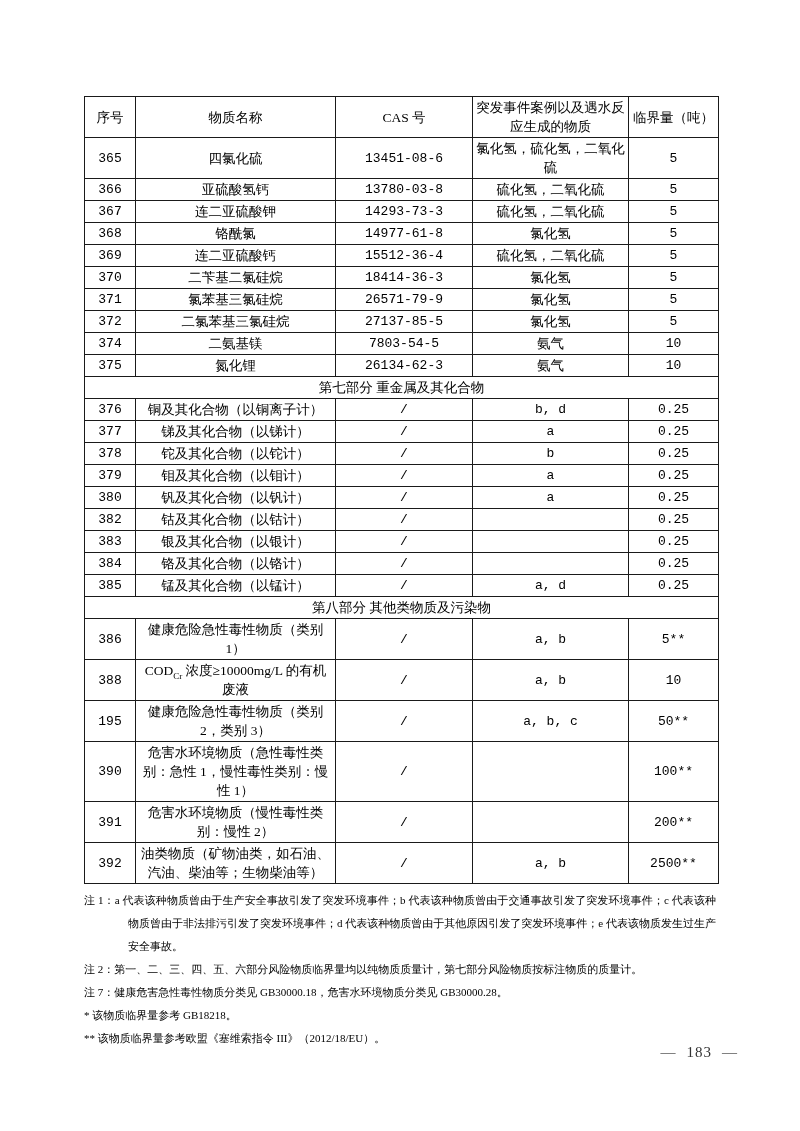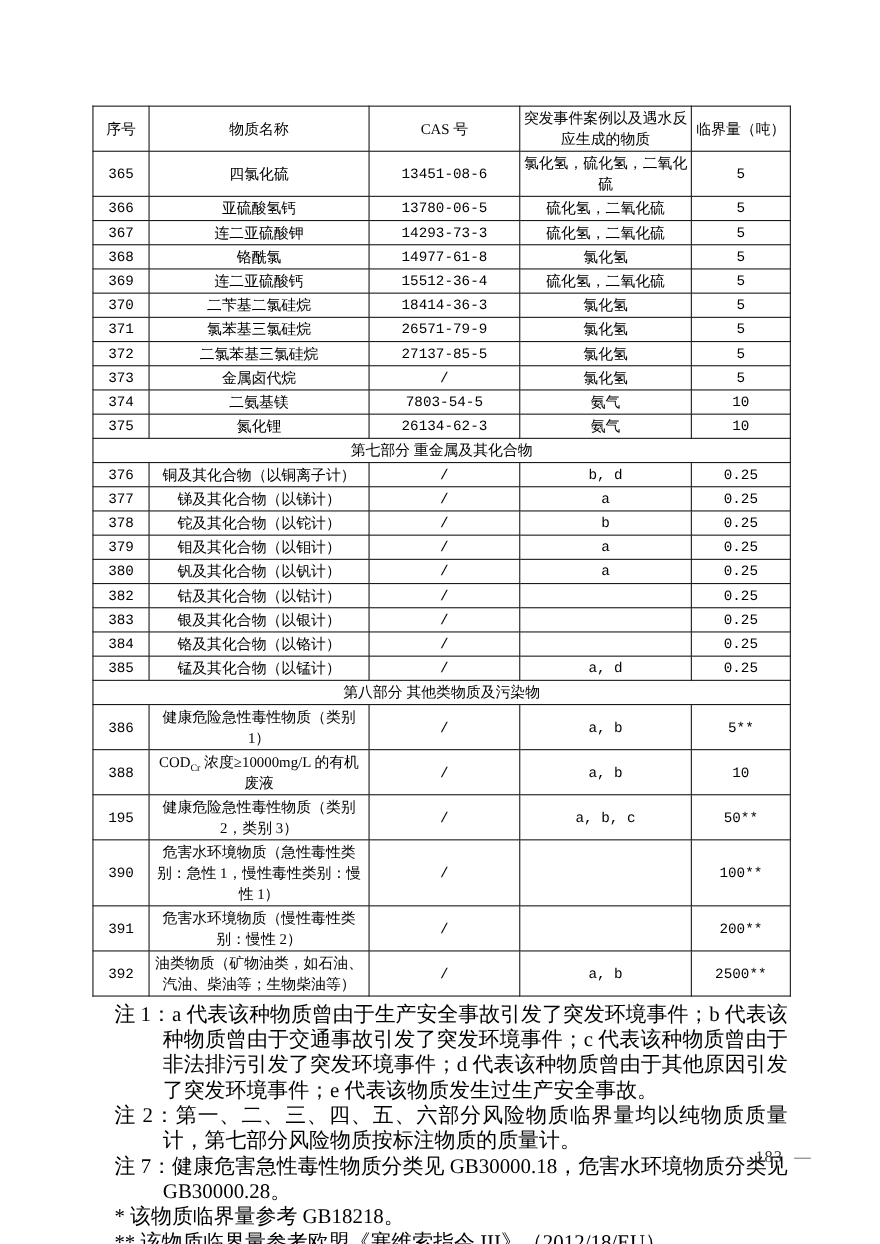--- a/index.html
+++ b/index.html
@@ -15,22 +15,22 @@
     font-size:13.5px;line-height:19px;
     padding:1px 3px;text-align:center;vertical-align:middle;
     font-weight:normal;word-break:break-all;
   }
   th{height:38px;}
   td.section{height:18px;}
   .mono{font-family:"Liberation Mono","DejaVu Sans Mono",monospace;font-size:13px;}
   sub{font-size:9px;line-height:0;}
   .notes{margin-top:5px;width:632px;}
   .note{
-    font-size:19px;line-height:23px;text-align:justify;
-    padding-left:44px;text-indent:-44px;word-break:break-all;margin-left:20px;
+    font-size:11px;line-height:23px;text-align:justify;
+    padding-left:44px;text-indent:-44px;word-break:break-all;
   }
   .note.flat{padding-left:0;text-indent:0;font-family:Liberation Serif, serif;}
   .footer{
     position:absolute;top:1044px;right:52px;
     font-size:15px;color:#333;letter-spacing:1px;white-space:nowrap;
   }
   .footer .dash{color:#555;margin:0 10px;}
 </style>
 </head>
 <body>
@@ -57,21 +57,21 @@
         <tr>
           <td class="mono">365</td>
           <td>四氯化硫</td>
           <td class="mono">13451-08-6</td>
           <td>氯化氢，硫化氢，二氧化硫</td>
           <td class="mono">5</td>
         </tr>
         <tr>
           <td class="mono">366</td>
           <td>亚硫酸氢钙</td>
-          <td class="mono">13780-06-5</td>
+          <td class="mono">13780-03-8</td>
           <td>硫化氢，二氧化硫</td>
           <td class="mono">5</td>
         </tr>
         <tr>
           <td class="mono">367</td>
           <td>连二亚硫酸钾</td>
           <td class="mono">14293-73-3</td>
           <td>硫化氢，二氧化硫</td>
           <td class="mono">5</td>
         </tr>
@@ -100,27 +100,20 @@
           <td class="mono">371</td>
           <td>氯苯基三氯硅烷</td>
           <td class="mono">26571-79-9</td>
           <td>氯化氢</td>
           <td class="mono">5</td>
         </tr>
         <tr>
           <td class="mono">372</td>
           <td>二氯苯基三氯硅烷</td>
           <td class="mono">27137-85-5</td>
-          <td>氯化氢</td>
-          <td class="mono">5</td>
-        </tr>
-        <tr>
-          <td class="mono">373</td>
-          <td>金属卤代烷</td>
-          <td class="mono">/</td>
           <td>氯化氢</td>
           <td class="mono">5</td>
         </tr>
         <tr>
           <td class="mono">374</td>
           <td>二氨基镁</td>
           <td class="mono">7803-54-5</td>
           <td>氨气</td>
           <td class="mono">10</td>
         </tr>

